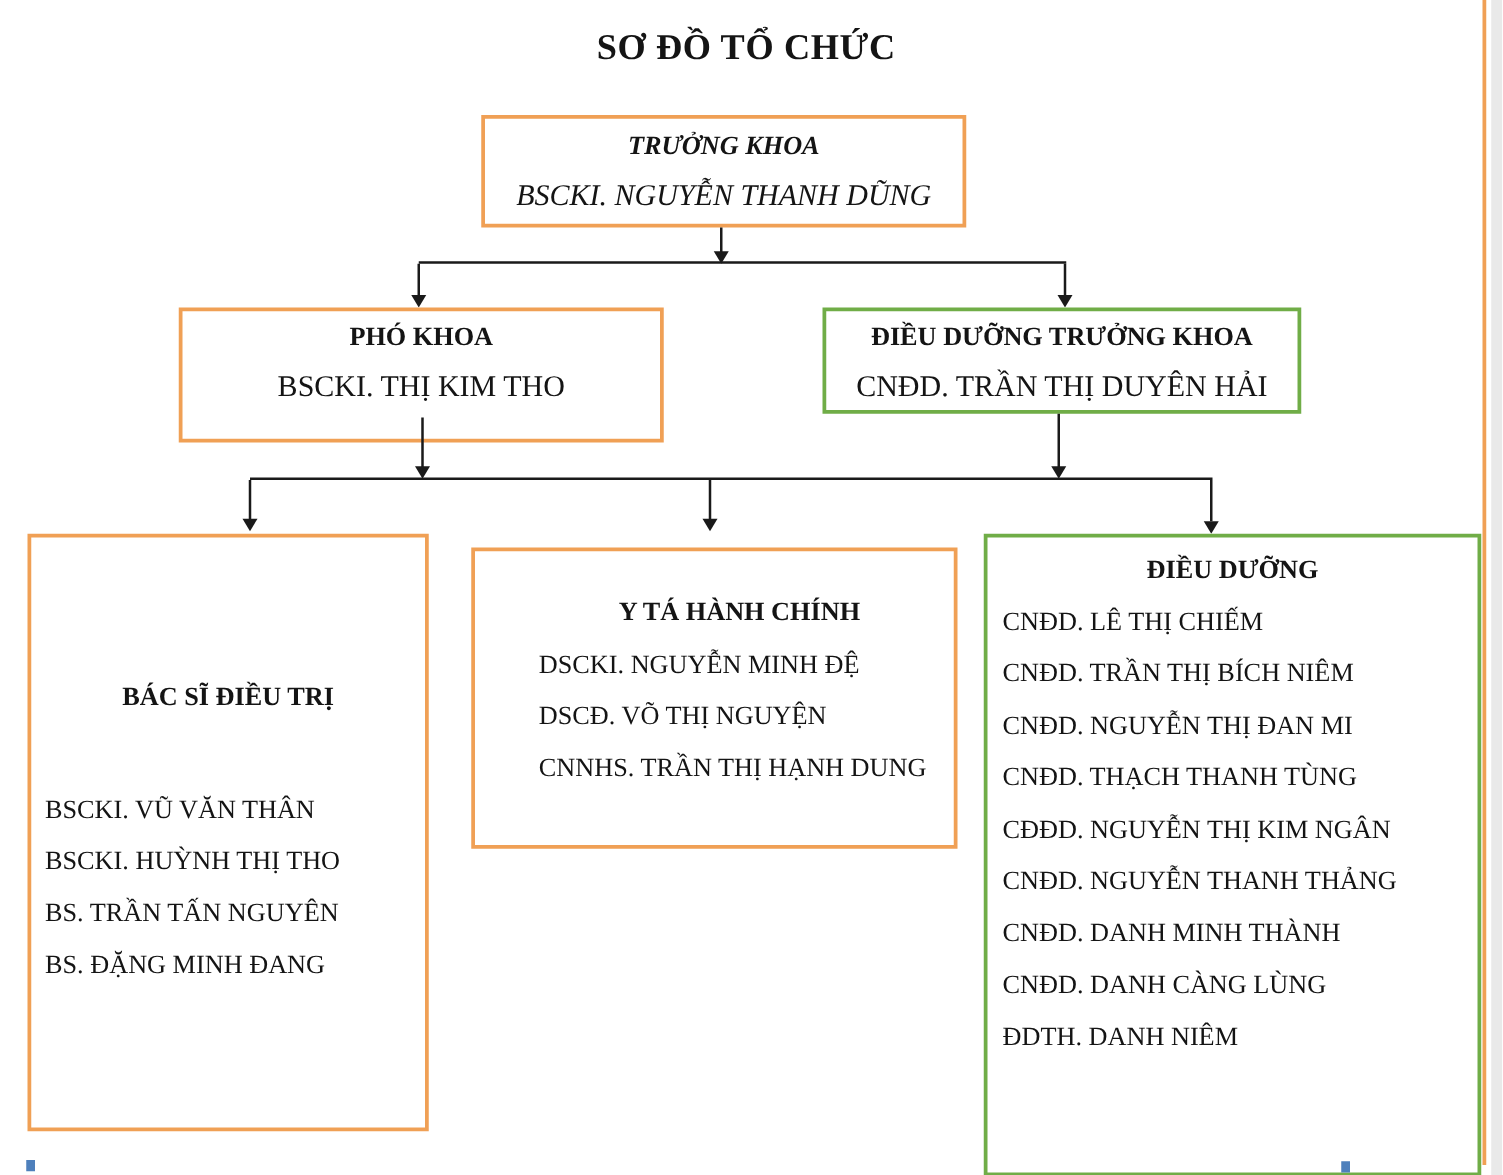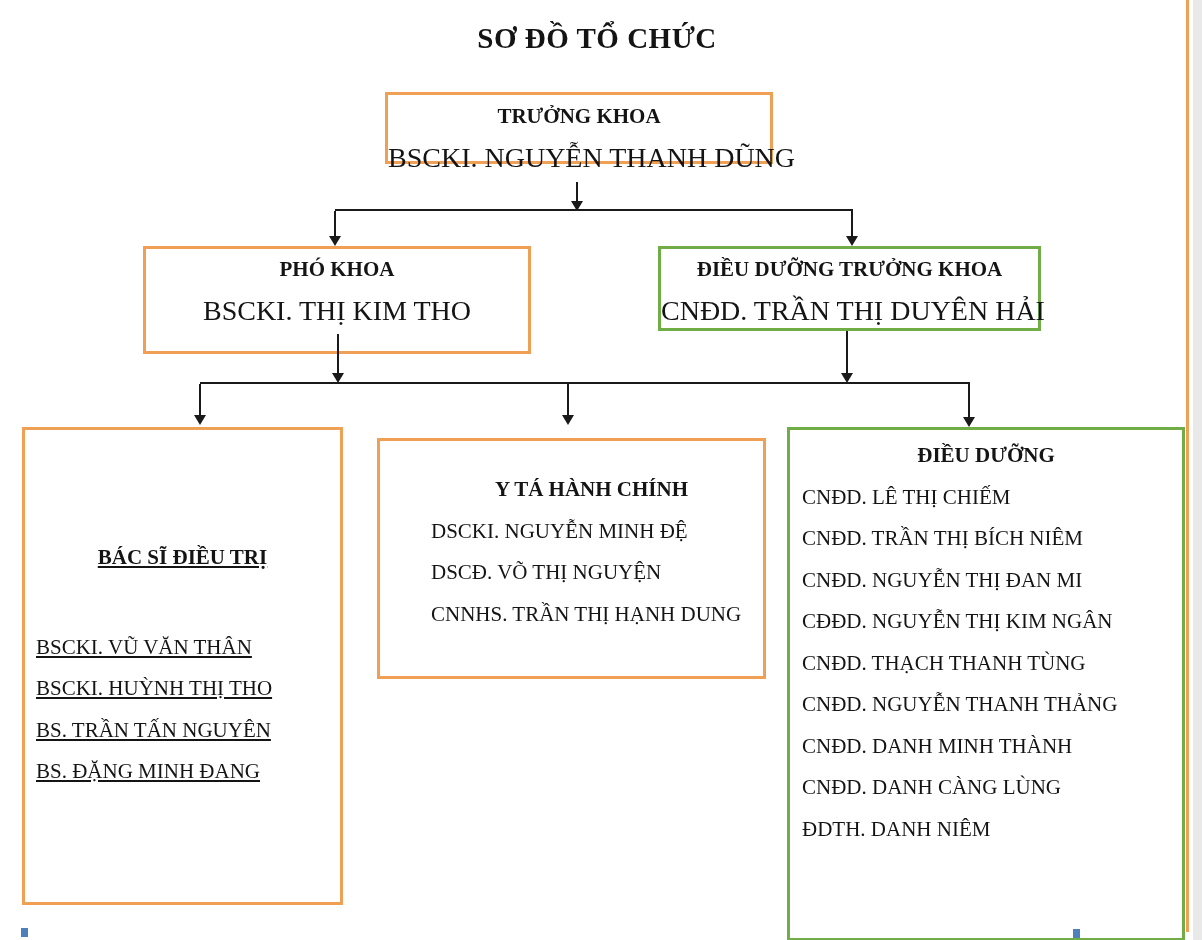--- a/index.html
+++ b/index.html
@@ -30,21 +30,21 @@
     background:#ffffff;
     box-sizing:border-box;
   }
   .box.green{border-color:var(--green);}
   .role{
     font-weight:bold;text-align:center;
     font-size:21px;line-height:41px;
     white-space:nowrap;
   }
   .pname{
-    text-align:center;font-size:28px;line-height:41px;
+    text-align:center;font-size:24px;line-height:41px;
     white-space:nowrap;
   }
   .members div{
     font-size:21px;line-height:41.5px;white-space:nowrap;
   }
   .list-role{line-height:41.5px;}
   .vline,.hline{position:absolute;background:var(--line);}
   .vline{width:2px;}
   .hline{height:2px;}
   .arrow-down{
@@ -69,21 +69,21 @@
 </head>
 <body>
 
 <div id="canvas">
 
   <div class="page-edge"></div>
   <div class="page-border"></div>
 
   <div class="title">SƠ ĐỒ TỔ CHỨC</div>
 
-  <div class="box" style="left:385px;top:92px;width:388px;height:72px;padding-top:1px;">
+  <div class="box" style="left:385px;top:92px;width:388px;height:90px;padding-top:1px;font-style:italic;">
     <div class="role">TRƯỞNG KHOA</div>
     <div class="pname">BSCKI. NGUYỄN THANH DŨNG</div>
   </div>
 
   <div class="vline" style="left:576px;top:182px;height:21px;"></div>
   <div class="arrow-down" style="left:571px;top:201px;"></div>
   <div class="hline" style="left:335px;top:209px;width:518px;"></div>
   <div class="vline" style="left:334px;top:211px;height:26px;"></div>
   <div class="arrow-down" style="left:329px;top:236px;"></div>
   <div class="vline" style="left:851px;top:211px;height:26px;"></div>
@@ -104,21 +104,21 @@
   <div class="vline" style="left:846px;top:331px;height:43px;"></div>
   <div class="arrow-down" style="left:841px;top:373px;"></div>
   <div class="hline" style="left:200px;top:382px;width:770px;"></div>
   <div class="vline" style="left:199px;top:384px;height:32px;"></div>
   <div class="arrow-down" style="left:194px;top:415px;"></div>
   <div class="vline" style="left:567px;top:384px;height:32px;"></div>
   <div class="arrow-down" style="left:562px;top:415px;"></div>
   <div class="vline" style="left:968px;top:384px;height:33px;"></div>
   <div class="arrow-down" style="left:963px;top:417px;"></div>
 
-  <div class="box" style="left:22px;top:427px;width:321px;height:478px;padding-top:107px;text-decoration:underline;">
+  <div class="box" style="left:22px;top:427px;width:321px;height:478px;padding-top:107px;">
     <div class="role list-role">BÁC SĨ ĐIỀU TRỊ</div>
     <div class="members" style="padding-left:11px;margin-top:48px;">
       <div>BSCKI. VŨ VĂN THÂN</div>
       <div>BSCKI. HUỲNH THỊ THO</div>
       <div>BS. TRẦN TẤN NGUYÊN</div>
       <div>BS. ĐẶNG MINH ĐANG</div>
     </div>
   </div>
 
   <div class="box" style="left:377px;top:438px;width:389px;height:241px;padding-top:28px;padding-left:40px;">
@@ -129,22 +129,22 @@
       <div>CNNHS. TRẦN THỊ HẠNH DUNG</div>
     </div>
   </div>
 
   <div class="box green" style="left:787px;top:427px;width:398px;height:514px;padding-top:5px;">
     <div class="role list-role">ĐIỀU DƯỠNG</div>
     <div class="members" style="padding-left:12px;">
       <div>CNĐD. LÊ THỊ CHIẾM</div>
       <div>CNĐD. TRẦN THỊ BÍCH NIÊM</div>
       <div>CNĐD. NGUYỄN THỊ ĐAN MI</div>
+      <div>CNĐD. THẠCH THANH TÙNG</div>
       <div>CĐĐD. NGUYỄN THỊ KIM NGÂN</div>
-      <div>CNĐD. THẠCH THANH TÙNG</div>
       <div>CNĐD. NGUYỄN THANH THẢNG</div>
       <div>CNĐD. DANH MINH THÀNH</div>
       <div>CNĐD. DANH CÀNG LÙNG</div>
       <div>ĐDTH. DANH NIÊM</div>
     </div>
   </div>
 
   <div class="handle" style="left:21px;top:928px;"></div>
   <div class="handle" style="left:1073px;top:929px;"></div>
 

